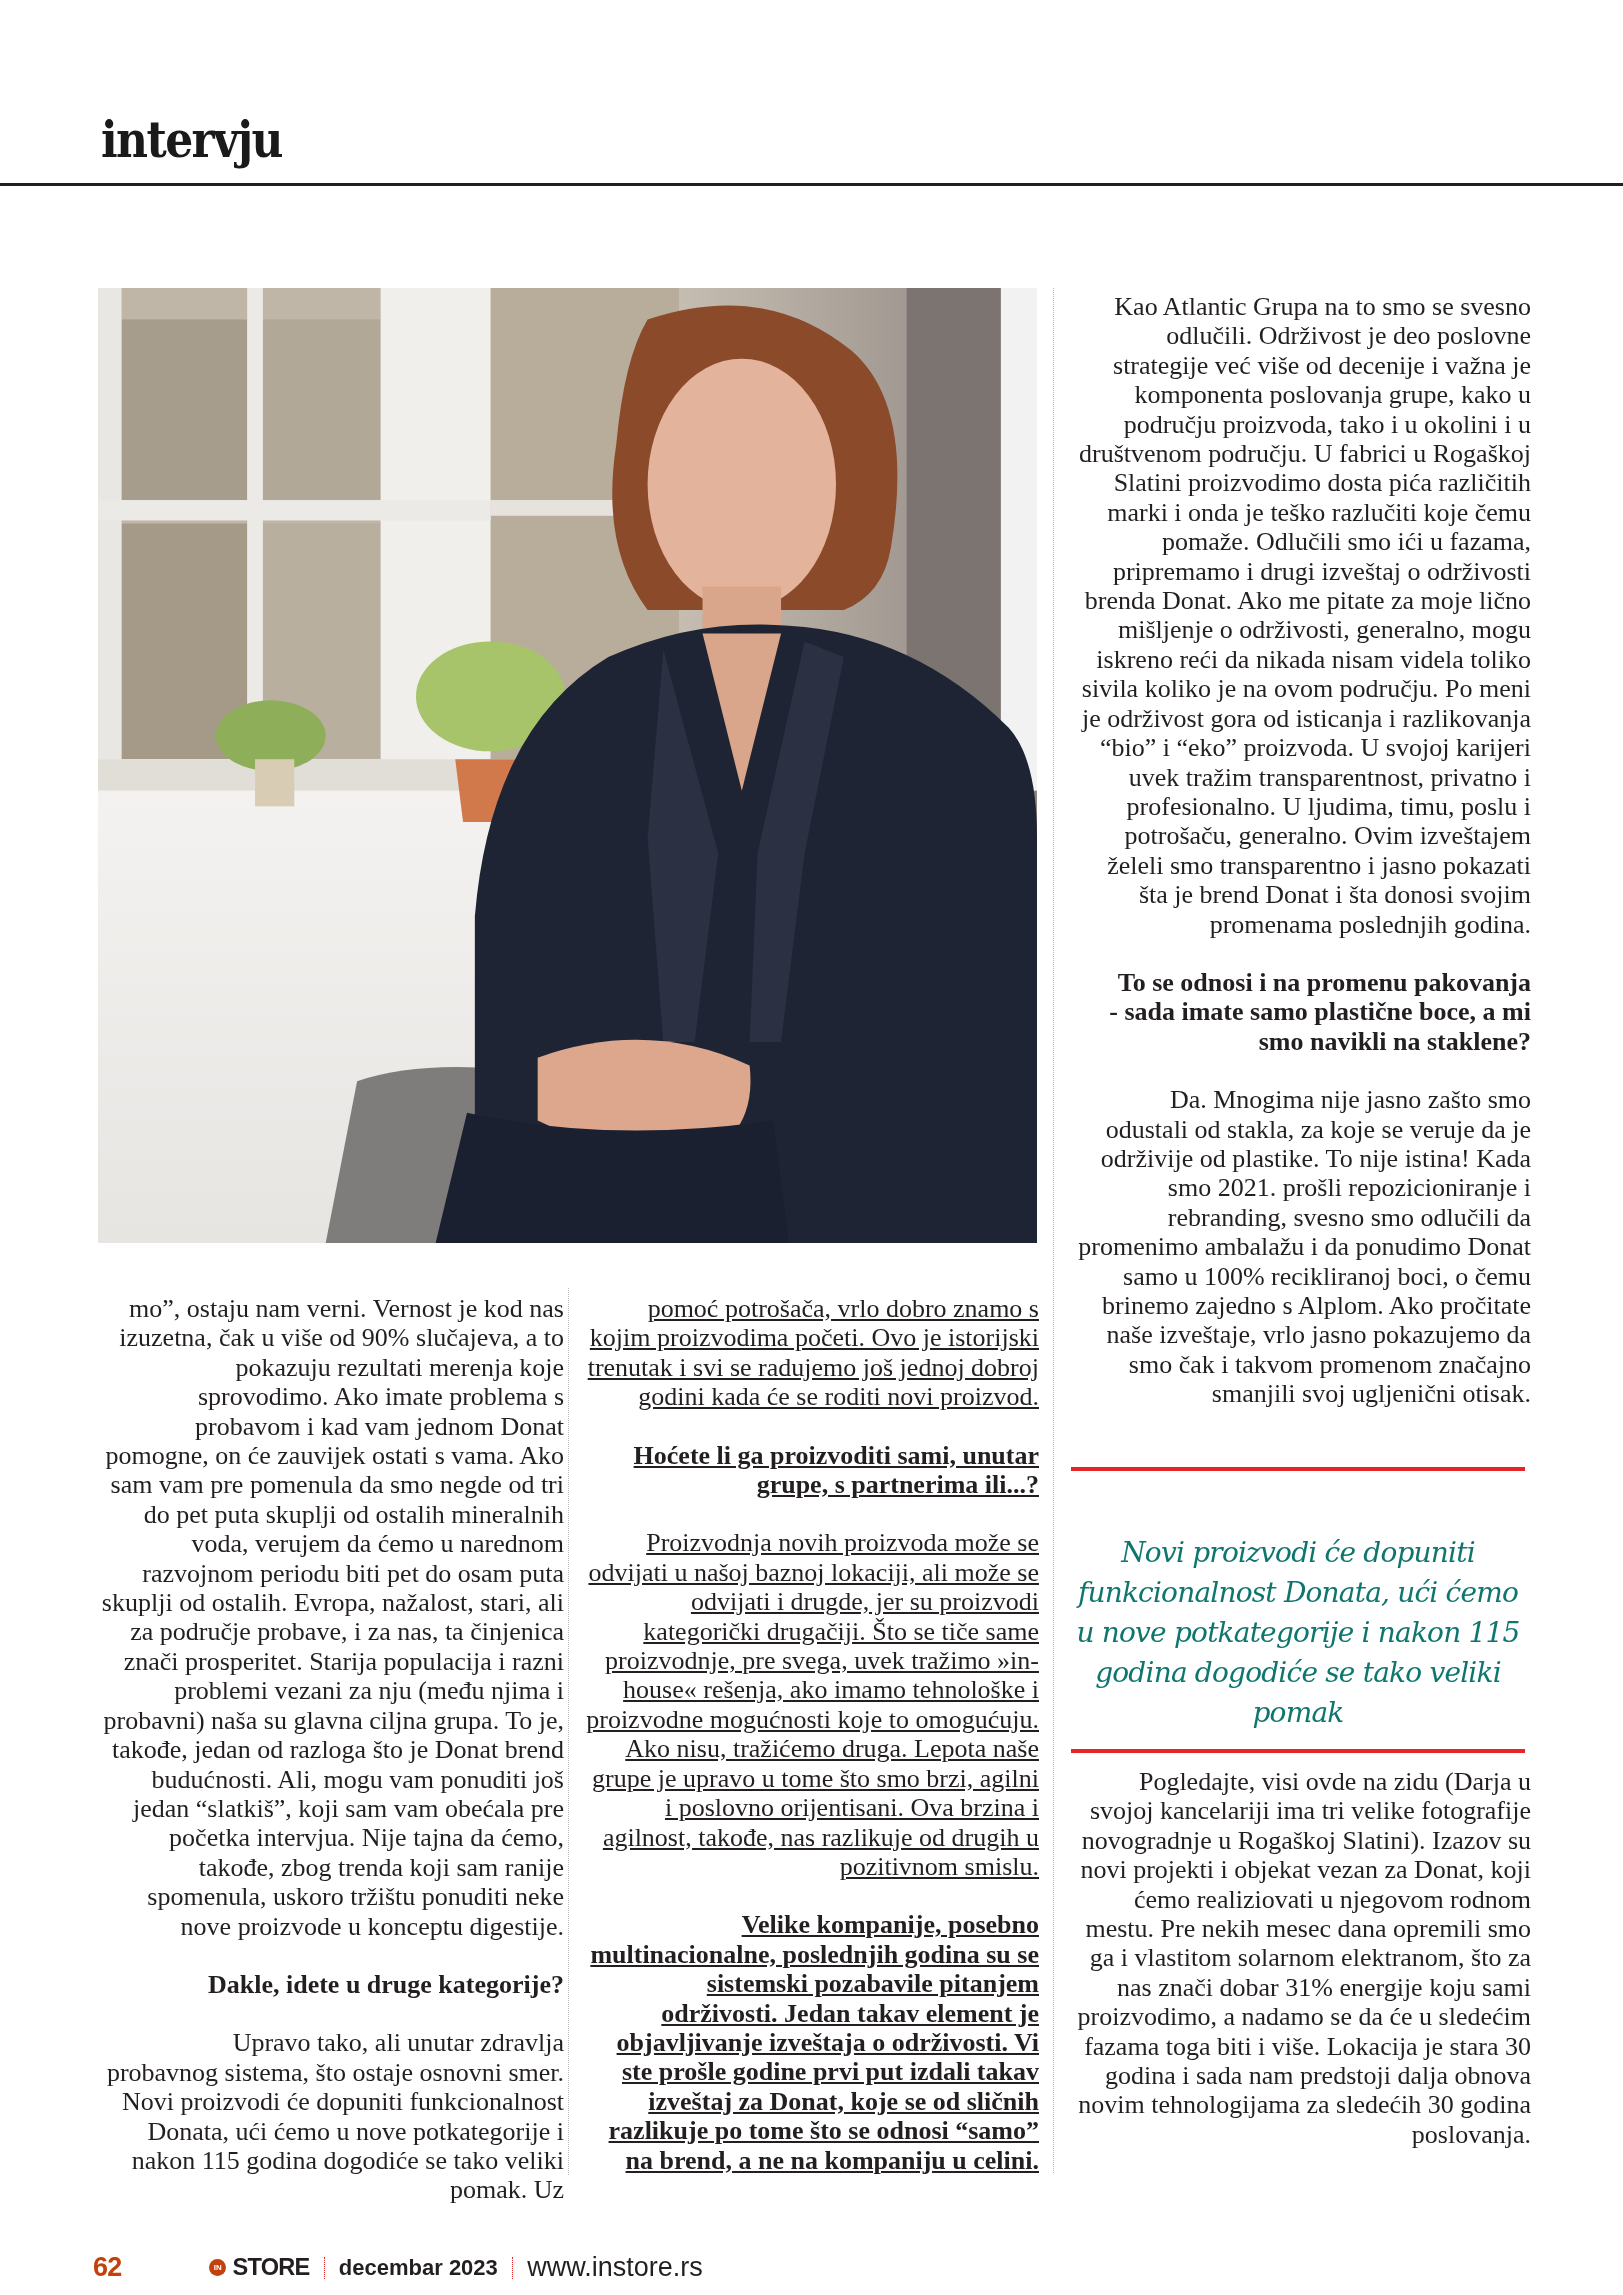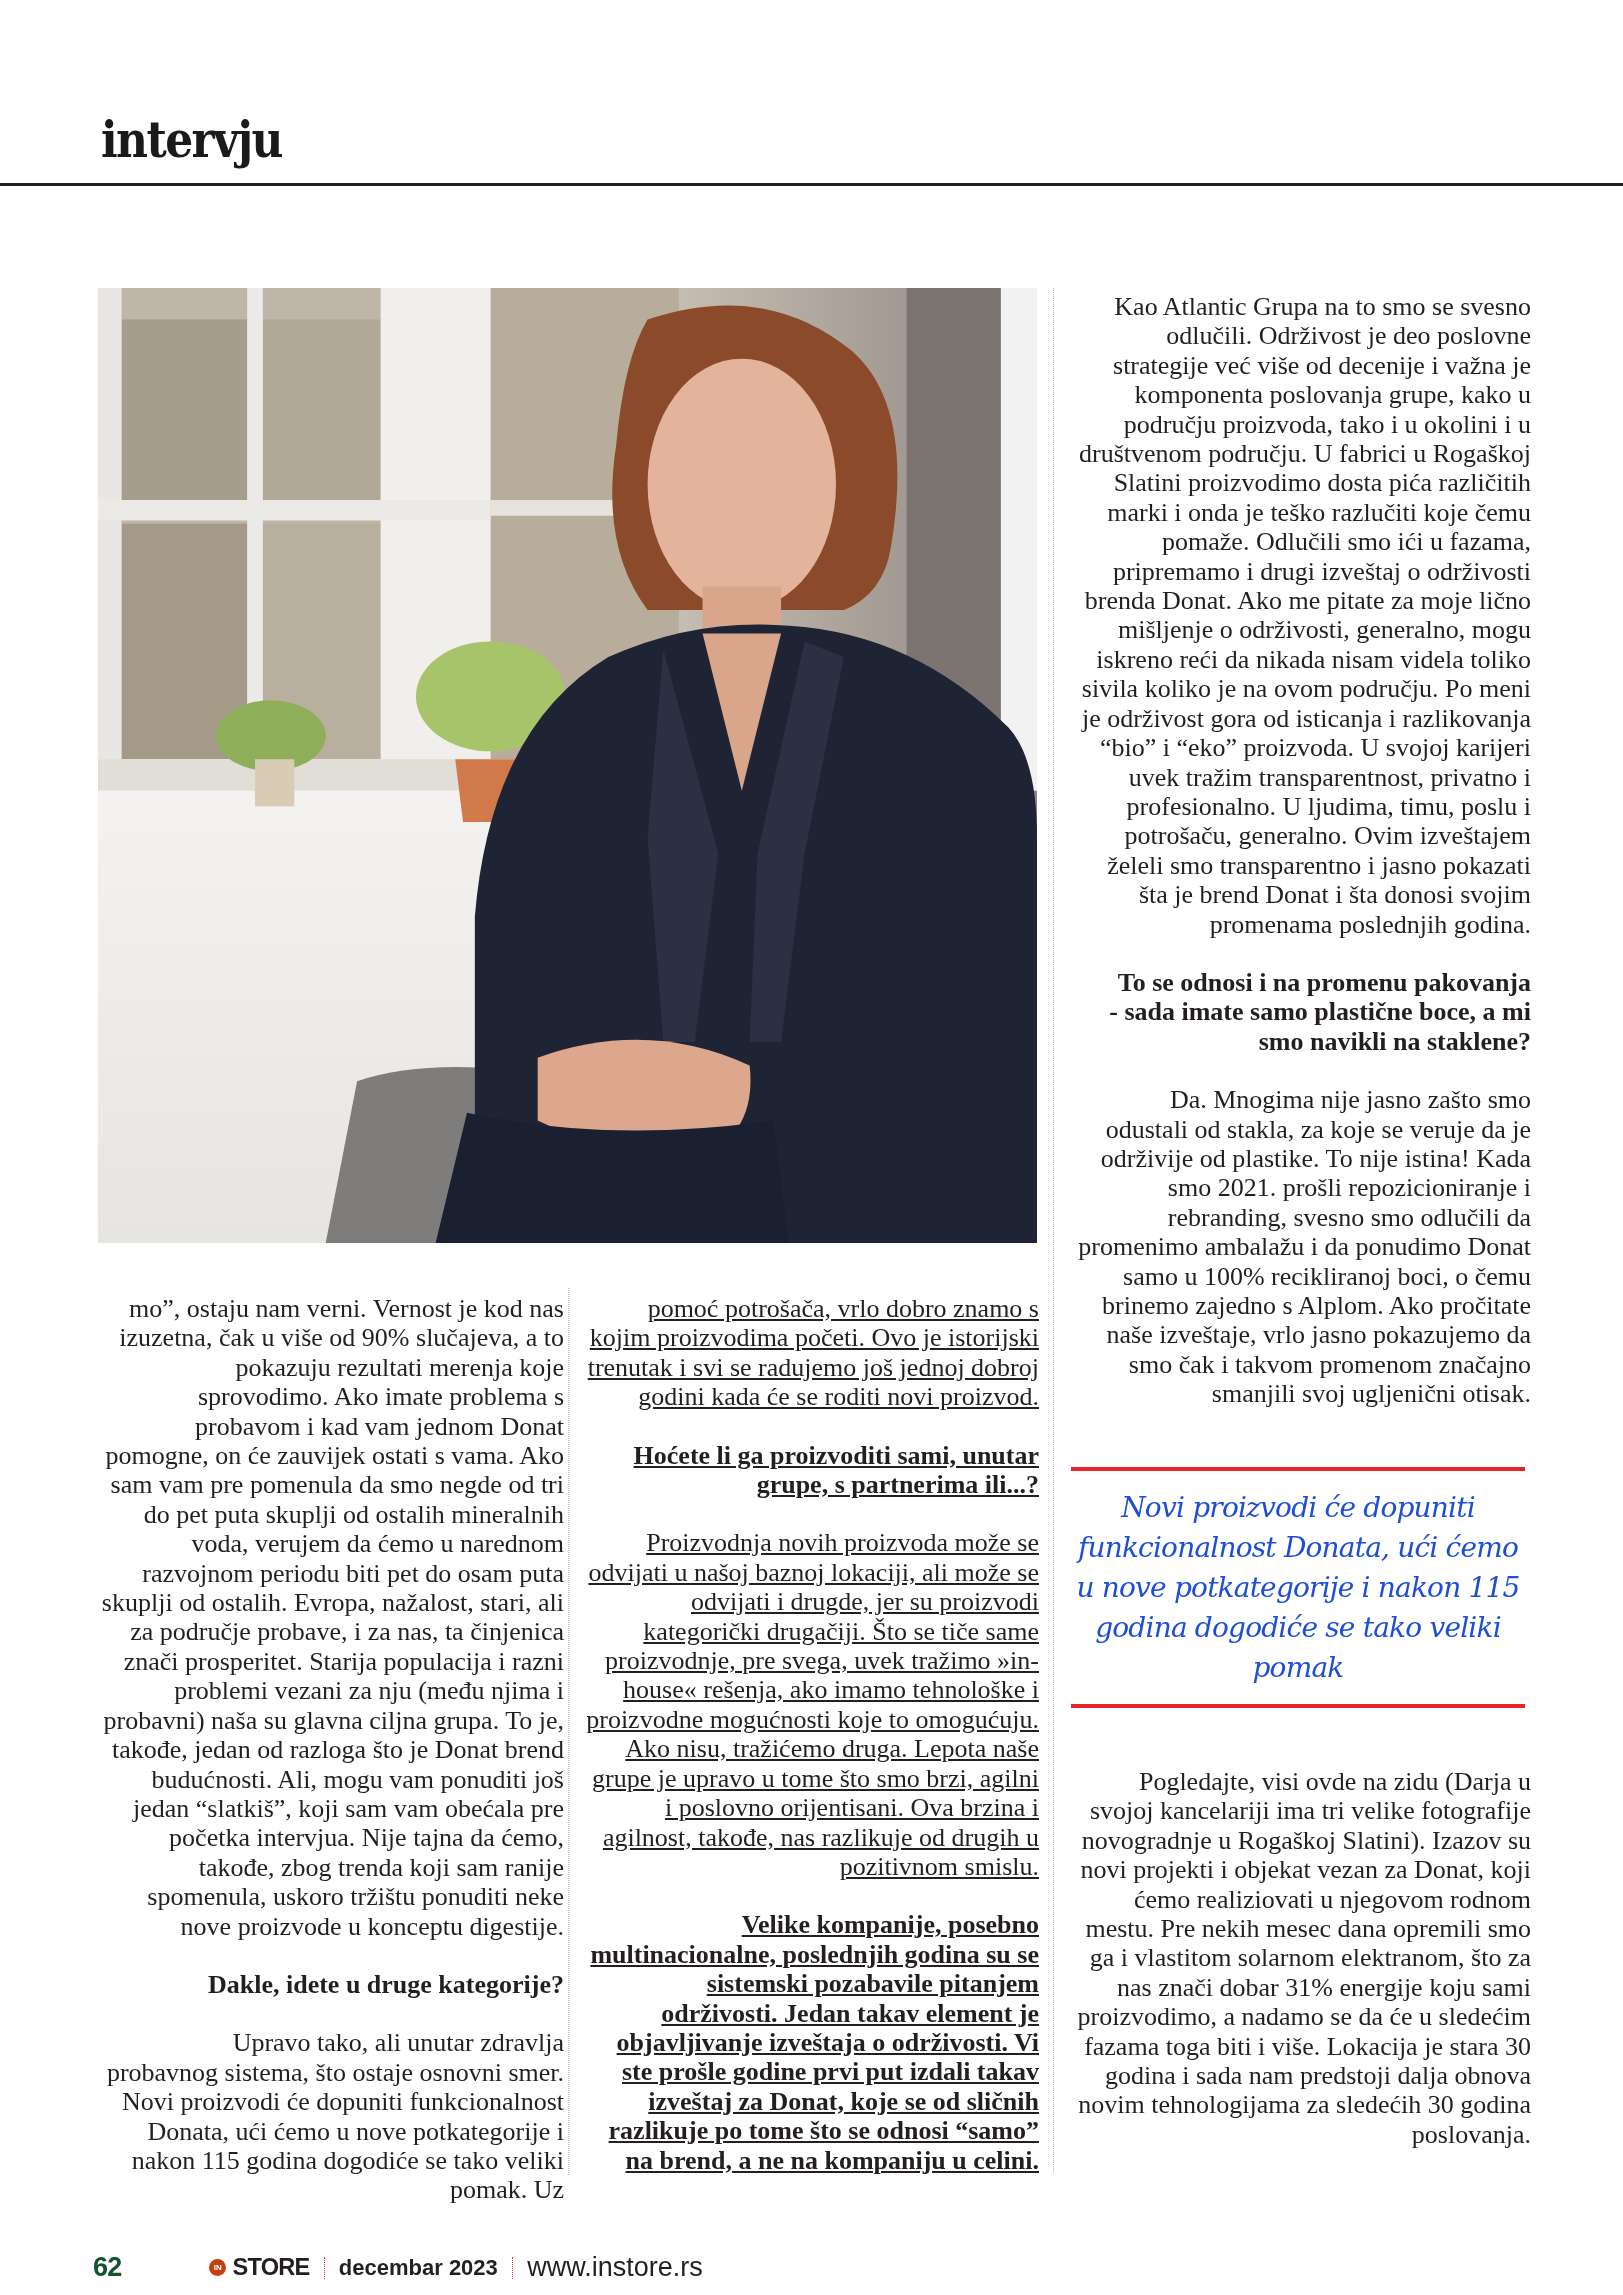--- a/index.html
+++ b/index.html
@@ -13,24 +13,24 @@
   .col-rule { position:absolute; width:0; border-left:1.6px dotted #b9b9b9; }
 
   .col { position:absolute; font-size:26px; line-height:29.4px; text-align:right; }
   .col p { margin:0; }
   .col p.indent { text-indent:27px; }
   .col p.q { font-weight:bold; text-indent:27px; }
   .gap { height:29px; }
 
   .pullquote { position:absolute; left:1071px; top:1467px; width:454px; }
   .pq-rule { height:3.9px; background:#e6252b; width:454px; }
-  .pq-text { font-family:"DejaVu Serif", serif; font-style:italic; color:#1d4ed8; font-size:28px; line-height:40px; text-align:center; padding:17.3px 3.1px 15.7px 3.1px; letter-spacing:-0.8px; }
+  .pq-text { font-family:"DejaVu Serif", serif; font-style:italic; color:#0f766e; font-size:28px; line-height:40px; text-align:center; padding:17.3px 3.1px 15.7px 3.1px; letter-spacing:-0.8px;margin-top:45px; }
 
   .footer { position:absolute; top:2252px; left:93px; height:31px; width:707px; font-family:"Liberation Sans", "DejaVu Sans", sans-serif; }
-  .page-num { position:absolute; left:0; top:0; font-weight:bold; font-size:27px; letter-spacing:-0.8px; color:#14532d; }
+  .page-num { position:absolute; left:0; top:0; font-weight:bold; font-size:27px; letter-spacing:-0.8px; color:#c2410c; }
   .brand { position:absolute; left:116px; top:0; display:flex; align-items:center; gap:6.3px; font-size:22px; color:#231f20; }
   .brand-logo { width:17.3px; height:17.3px; border-radius:50%; background:#c2410c; color:#fff; font-size:7.9px; font-weight:bold; display:inline-flex; align-items:center; justify-content:center; }
   .brand-name { font-weight:bold; font-size:23.6px; letter-spacing:-0.8px; }
   .sep { width:0; height:22px; border-left:1.6px dotted #e6252b; margin:0 7.9px; }
   .issue { font-weight:bold; font-size:22px; }
   .url { font-size:27px; }
 </style>
 </head>
 <body>
 

